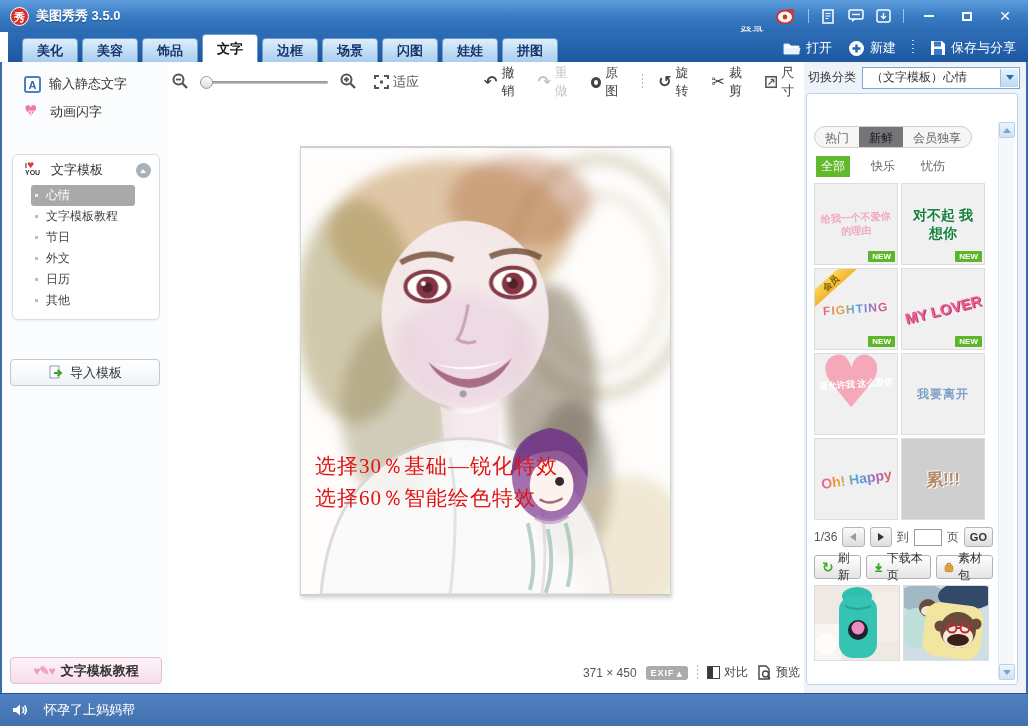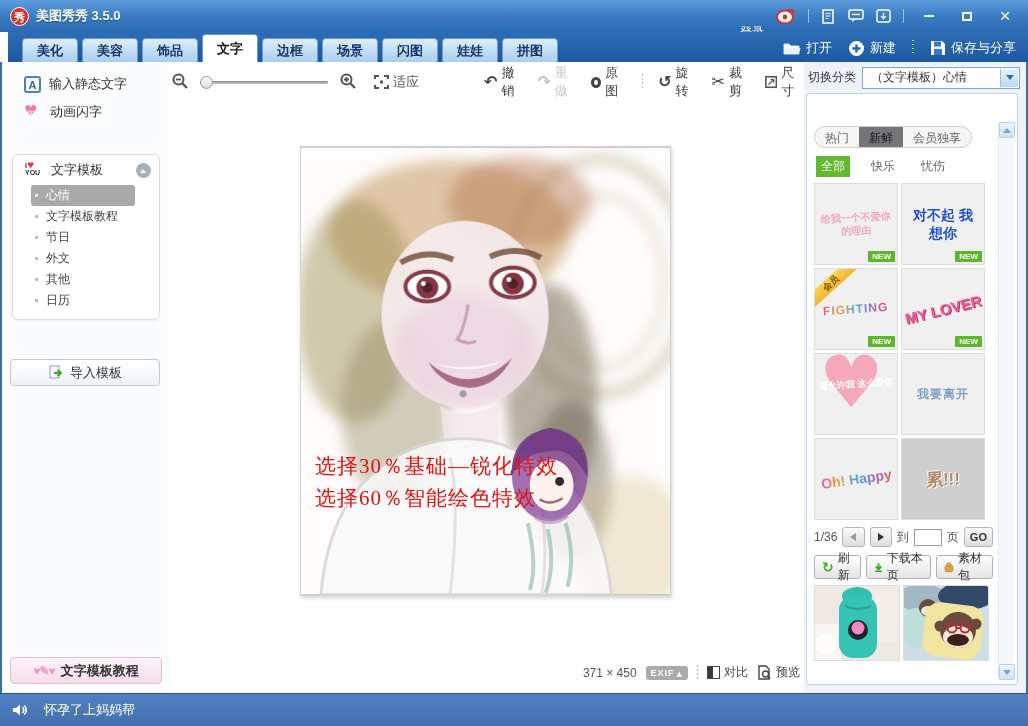--- a/index.html
+++ b/index.html
@@ -107,21 +107,21 @@
   .pill.on { background:#757575; color:#0f172a; }
   .filters { display:flex; gap:16px; margin:8px 0 6px 2px; font-size:12px; color:#666; align-items:center; }
   .filter { padding:2px 5px; cursor:pointer; }
   .filter.on { background:#64b82e; color:#fff; }
 
   .grid { display:grid; grid-template-columns:84px 84px; grid-auto-rows:82px; gap:3px; }
   .tcell { background:#f0f0f0; border:1px solid #ddd; position:relative; overflow:hidden; display:flex; align-items:center; justify-content:center; cursor:pointer; }
   .badge-new { position:absolute; right:2px; bottom:2px; background:#5fb52a; color:#fff; font-size:8px; font-weight:bold; padding:1px 4px; border-radius:1px; }
   .ribbon { position:absolute; left:-16px; top:8px; width:64px; transform:rotate(-42deg); background:linear-gradient(#fbd55a,#f1b62a); color:#7c5b00; font-size:9px; font-weight:bold; text-align:center; line-height:13px; }
   .tx0 { color:#f2a6c6; font-size:10px; font-weight:bold; transform:rotate(-3deg); text-align:center; width:70px; line-height:13px; }
-  .tx1 { color:#1d4ed8; font-size:14px; font-weight:bold; text-align:center; width:64px; line-height:18px; text-shadow:0 0 2px #fff; }
+  .tx1 { color:#15803d; font-size:14px; font-weight:bold; text-align:center; width:64px; line-height:18px; text-shadow:0 0 2px #fff; }
   .rainbow { font-weight:900; background:linear-gradient(90deg,#e85a9a,#f0a030,#4aa8e0,#9a6ac8,#e85a5a); -webkit-background-clip:text; background-clip:text; color:transparent; }
   .tx2 { font-size:12px; letter-spacing:1px; transform:rotate(-4deg); }
   .tx3 { color:#ef5f96; font-size:15px; font-weight:900; transform:rotate(-14deg); text-align:center; line-height:15px; text-shadow:1px 1px 0 #b33a6a; }
   .heartcell { position:relative; width:100%; height:100%; }
   .heartcell .hglyph { position:absolute; left:4px; top:-12px; font-size:72px; color:#f4a8ba; font-family:"DejaVu Sans",sans-serif; line-height:80px; }
   .heartcell .htxt { position:absolute; left:0; right:0; top:24px; color:#fff; font-size:9px; font-weight:bold; text-align:center; line-height:12px; transform:rotate(-4deg); }
   .tx5 { color:#7b9fc7; font-size:12px; font-weight:bold; letter-spacing:1px; }
   .tx6 { font-size:14px; transform:rotate(-8deg); }
   .cell-dark { background:#cfcfcf; }
   .tx7 { color:#b08968; font-size:17px; font-weight:900; text-shadow:1px 1px 0 #fff,-1px -1px 0 #fff; transform:rotate(-2deg); }
@@ -266,25 +266,25 @@
         <div class="sub-item">
             <span class="dot"></span>
             <span>节日</span>
           </div>
         <div class="sub-item">
             <span class="dot"></span>
             <span>外文</span>
           </div>
         <div class="sub-item">
             <span class="dot"></span>
-            <span>其他</span>
+            <span>日历</span>
           </div>
         <div class="sub-item">
             <span class="dot"></span>
-            <span>日历</span>
+            <span>其他</span>
           </div>
       </div>
 
       <div class="import-btn">
         <svg width="15" height="15" viewBox="0 0 15 15">
             <rect x="2" y="1" width="9" height="12" fill="#fff" stroke="#9ab0c4" stroke-width="1.2"></rect>
             <path d="M6 8 L12 8 M9.5 5 L13 8 L9.5 11" stroke="#3aa32a" stroke-width="2" fill="none"></path>
           </svg>
         <span>导入模板</span>
       </div>

